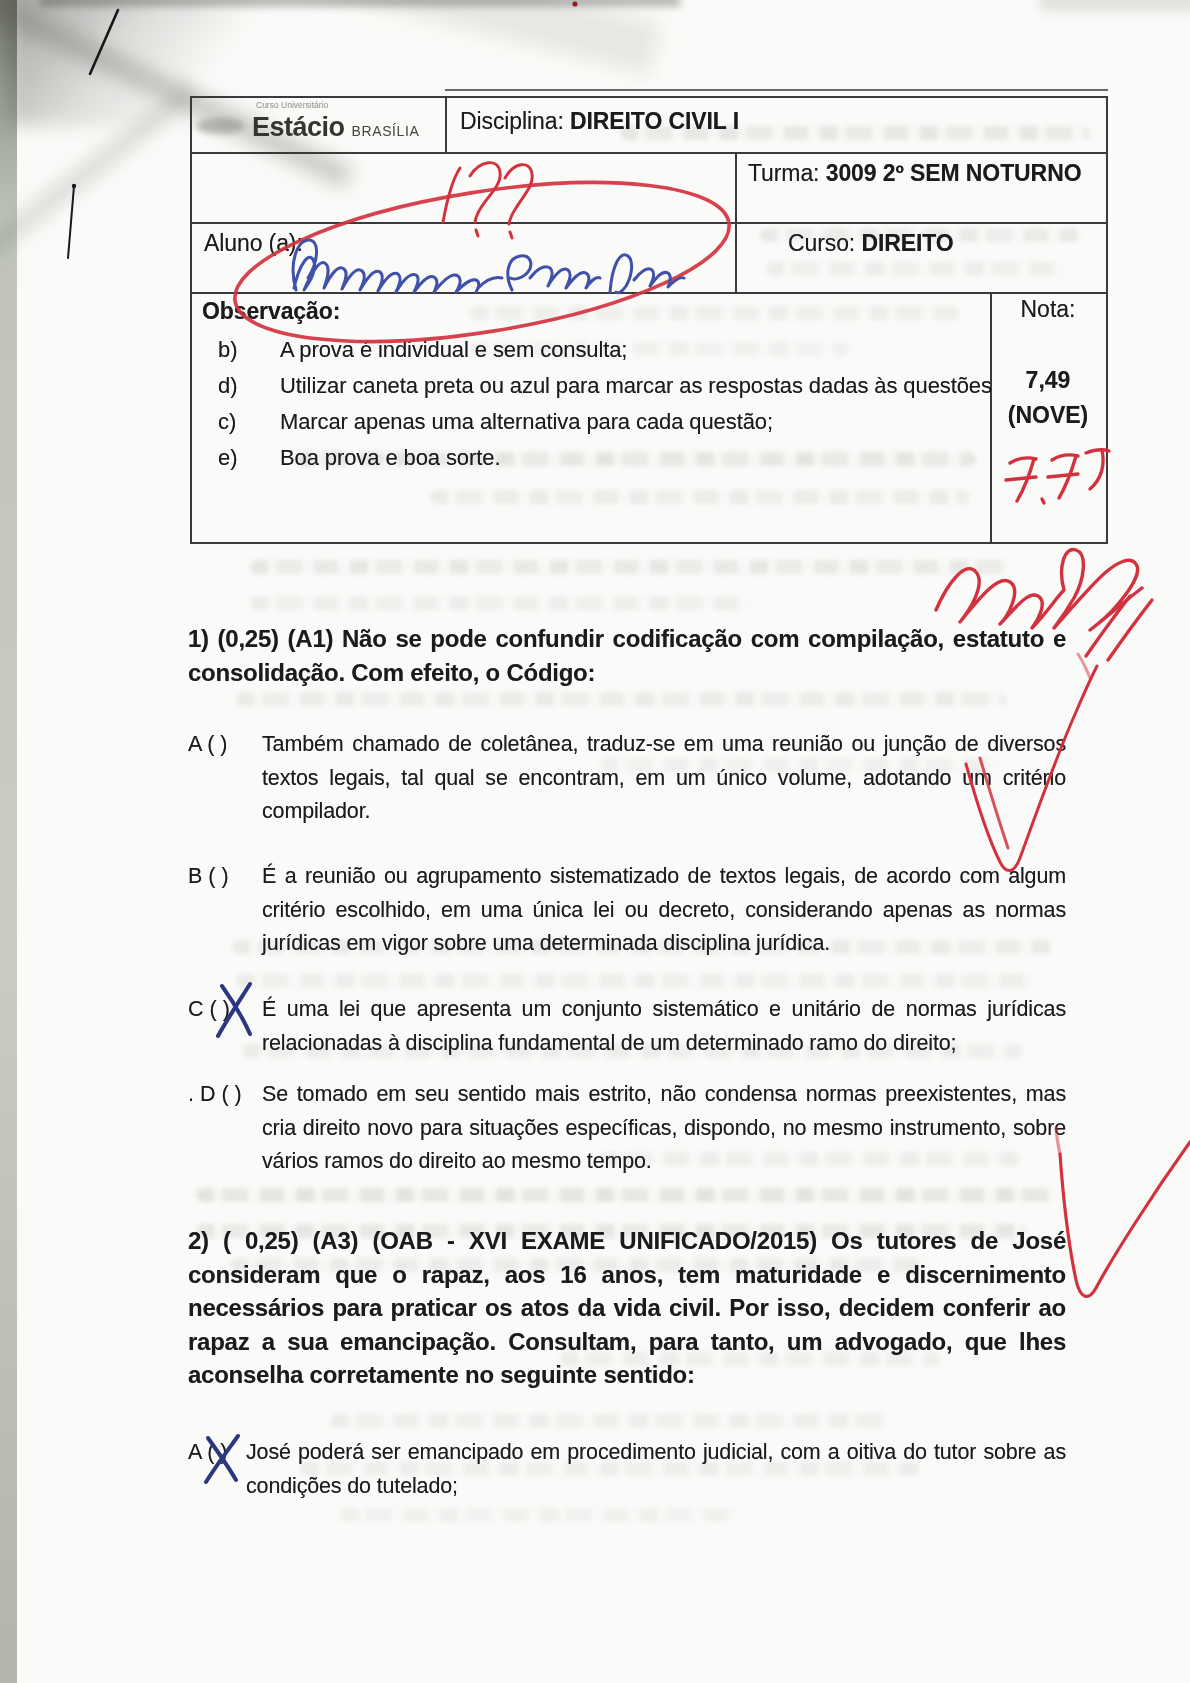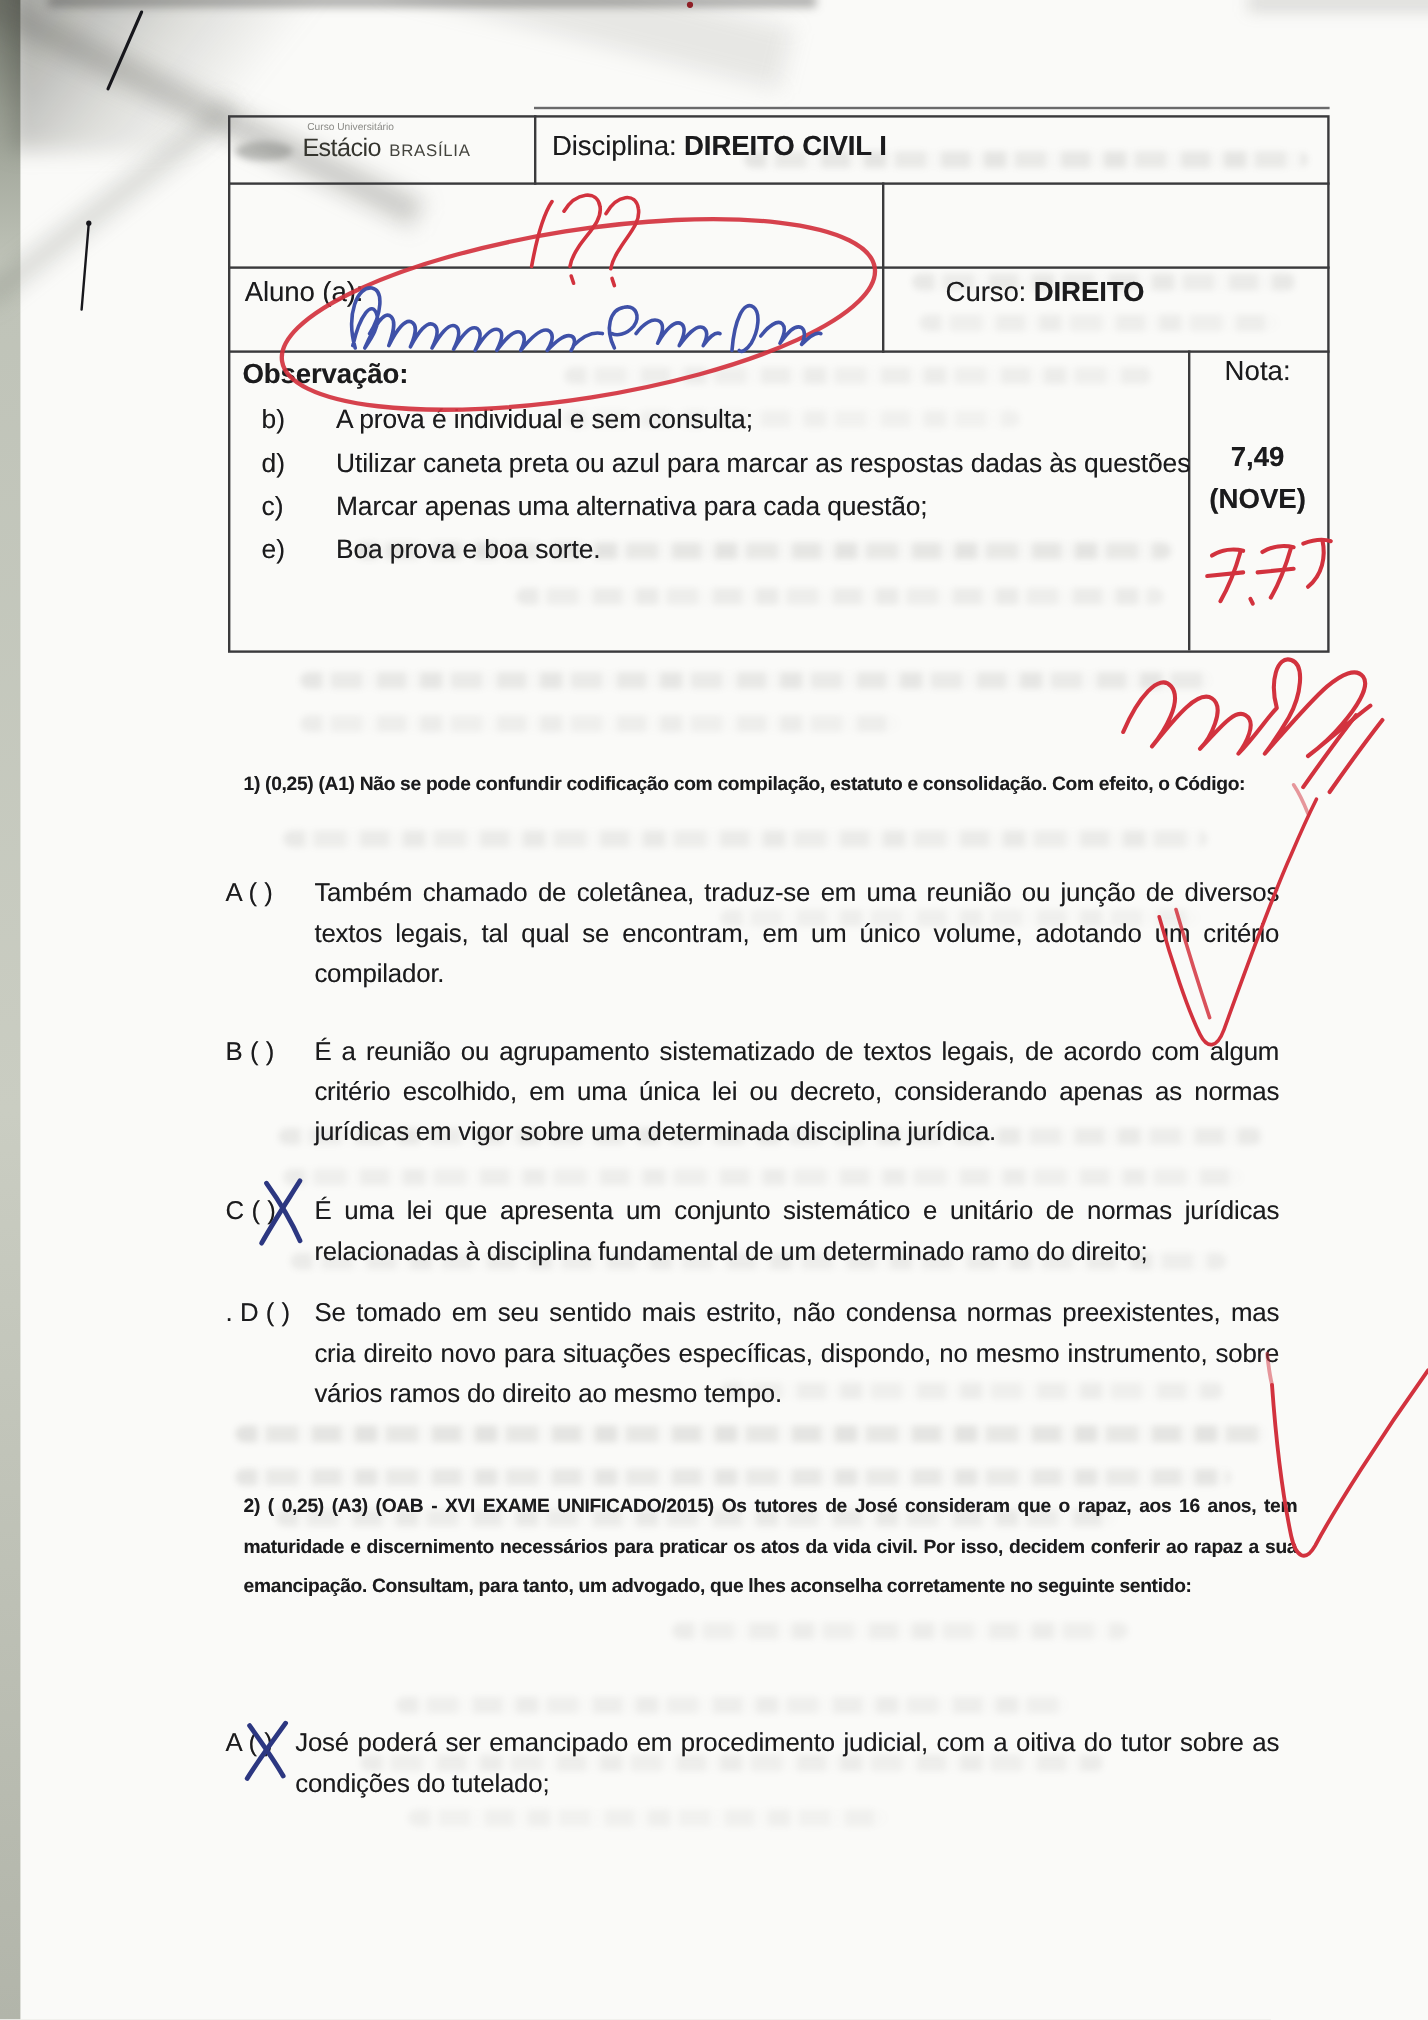--- a/index.html
+++ b/index.html
@@ -32,39 +32,39 @@
   .rule{position:absolute;background:#3a3a3c;z-index:8;}
   .tbl-outline{position:absolute;left:190px;top:96px;width:914px;height:444px;
       border:2.4px solid #3a3a3c;z-index:8;}
 
   
   .pt{position:absolute;z-index:10;letter-spacing:-0.1px;text-shadow:0 0 .4px rgba(20,20,20,.45);}
   .lbl{font-weight:400;}
   .val{font-weight:700;}
   .logo-tag{position:absolute;left:256px;top:100px;font-size:8.5px;color:#8a8a86;filter:blur(.4px);z-index:10;}
   .logo-row{position:absolute;left:252px;top:112px;z-index:10;white-space:nowrap;}
-  .logo-name{font-size:21px;font-weight:400;color:#35352f;letter-spacing:-.5px;}
+  .logo-name{font-size:27px;font-weight:700;color:#35352f;letter-spacing:-.5px;}
   .logo-campus{font-size:14px;font-weight:400;color:#44443e;letter-spacing:.6px;margin-left:7px;}
 
   .hdr{font-size:23px;white-space:nowrap;}
 
   .obs-title{left:202px;top:298px;font-size:23px;font-weight:700;}
   .obs-list{position:absolute;left:190px;top:332px;width:790px;z-index:10;list-style:none;margin:0;
       padding:0 8px 0 16px;font-size:22px;line-height:36px;letter-spacing:-0.1px;
       text-shadow:0 0 .4px rgba(20,20,20,.45);}
   .obs-list .mk{display:inline-block;width:62px;margin-left:12px;}
 
   .nota-cell{position:absolute;left:992px;top:296px;width:112px;text-align:center;z-index:10;
       font-size:23px;text-shadow:0 0 .4px rgba(20,20,20,.45);}
   .nota-cell .num{margin-top:44px;font-weight:700;}
   .nota-cell .ext{margin-top:8px;font-weight:700;}
 
-  .q-stem{position:absolute;left:188px;width:878px;font-size:16px;font-weight:700;
+  .q-stem{position:absolute;left:188px;width:878px;font-size:24px;font-weight:700;
       line-height:33.5px;text-align:justify;z-index:10;letter-spacing:-0.25px;
-      text-shadow:0 0 .4px rgba(20,20,20,.4);margin:15px;}
+      text-shadow:0 0 .4px rgba(20,20,20,.4);margin:0;}
   .opt{position:absolute;left:188px;width:878px;display:flex;z-index:10;}
   .opt .mk{flex:0 0 74px;white-space:nowrap;font-size:21.5px;line-height:33.5px;
       text-shadow:0 0 .4px rgba(20,20,20,.45);}
   .opt.narrow .mk{flex-basis:58px;}
   .opt .tx{flex:1;font-size:21.5px;line-height:33.5px;text-align:justify;margin:0;
       letter-spacing:-0.15px;text-shadow:0 0 .4px rgba(20,20,20,.45);}
 
   
   .ink{position:absolute;left:0;top:0;z-index:30;pointer-events:none;}
   .red-ink{stroke:var(--ink-red,#d2323e);fill:none;stroke-linecap:round;stroke-linejoin:round;}
@@ -121,20 +121,24 @@
   <span class="logo-tag">Curso Universitário</span>
   <div class="logo-row">
     <span class="logo-name">Estácio</span><span class="logo-campus">BRASÍLIA</span>
   </div>
 
   <div class="pt hdr" style="left:460px;top:108px">
     <span class="lbl">Disciplina:</span>
     <span class="val">DIREITO CIVIL I</span>
   </div>
 
+  <div class="pt hdr" style="left:748px;top:160px">
+    <span class="lbl">Turma:</span>
+    <span class="val">3009 2º SEM NOTURNO</span>
+  </div>
 
   <div class="pt hdr" style="left:204px;top:230px">
     <span class="lbl">Aluno (a):</span>
   </div>
   <div class="pt hdr" style="left:788px;top:230px">
     <span class="lbl">Curso:</span>
     <span class="val">DIREITO</span>
   </div>
 
   <div class="pt obs-title">Observação:</div>

